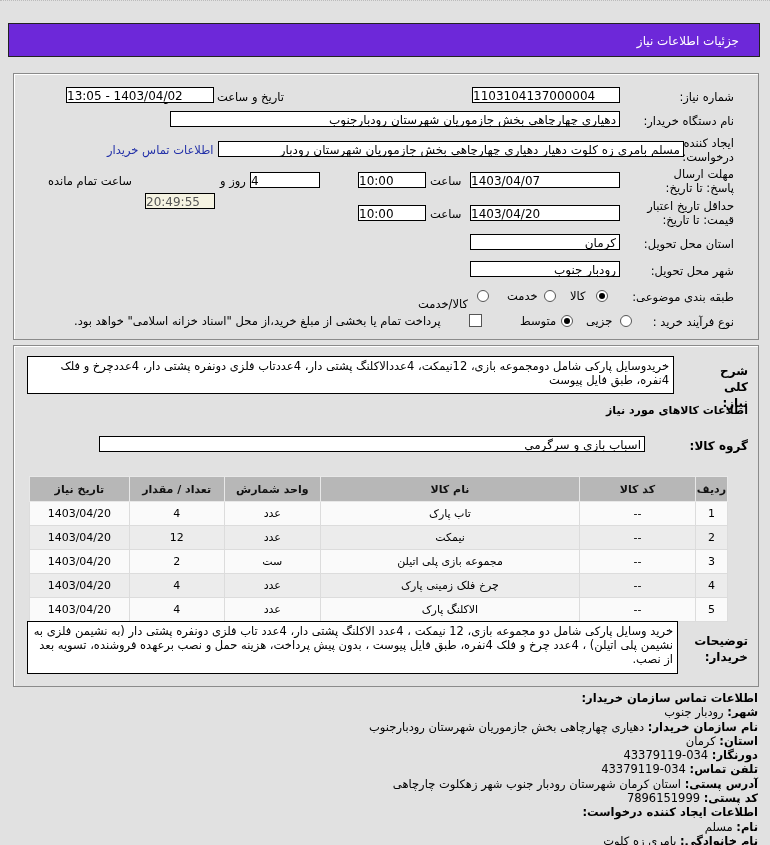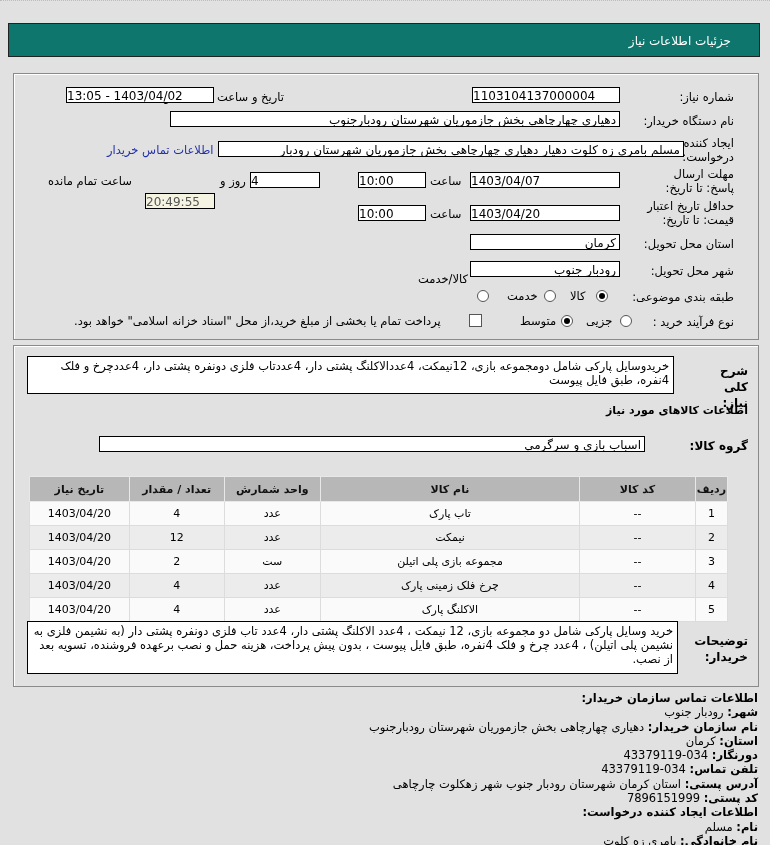--- a/index.html
+++ b/index.html
@@ -6,22 +6,22 @@
   body {
     width:770px; height:845px; overflow:hidden;
     background:#e1e1e1;
     font-family:"DejaVu Sans", sans-serif;
     font-size:11.5px; color:#000;
     direction:rtl; position:relative;
   }
   .topline { position:absolute; left:0; right:0; top:0; height:1px; border-top:1px dotted #bbb; }
   .title-bar {
     position:absolute; left:8px; top:23px; width:499px; right:10px; width:auto;
-    height:34px; background:#0f766e; border:1px solid #222;
-    color:#fff; font-size:12px; line-height:34px; padding-right:28px; box-sizing:border-box;
+    height:34px; background:#6d28d9; border:1px solid #222;
+    color:#fff; font-size:12px; line-height:34px; padding-right:20px; box-sizing:border-box;
   }
   .panel { position:absolute; border:1px solid #8a8a8a; box-shadow: inset 1px 1px 0 #fff; background:#e1e1e1; }
   .p1 { left:13px; top:73px; width:744px; height:265px; }
   .p2 { left:13px; top:345px; width:744px; height:340px; }
   .lbl { position:absolute; white-space:nowrap; font-size:11.5px; line-height:14px; }
   .box {
     position:absolute; background:#fff; border:1px solid #000; height:16px;
     line-height:16px; font-size:12px; text-align:left; white-space:nowrap; overflow:hidden; box-sizing:border-box;
   }
   .box.r { text-align:right; padding-right:3px; }
@@ -83,21 +83,21 @@
 
 <span class="lbl" style="right:36px;top:264px;">شهر محل تحویل:</span>
 <div class="box r" style="left:470px;top:261px;width:150px;">رودبار جنوب</div>
 
 <span class="lbl" style="right:36px;top:290px;">طبقه بندی موضوعی:</span>
 <span class="radio on" style="left:596px;top:290px;"></span>
 <span class="lbl" style="left:570px;top:289px;">کالا</span>
 <span class="radio" style="left:544px;top:290px;"></span>
 <span class="lbl" style="left:507px;top:289px;">خدمت</span>
 <span class="radio" style="left:477px;top:290px;"></span>
-<span class="lbl" style="left:418px;top:272px;">کالا/خدمت</span>
+<span class="lbl" style="left:418px;top:297px;">کالا/خدمت</span>
 
 <span class="lbl" style="right:36px;top:315px;">نوع فرآیند خرید :</span>
 <span class="radio" style="left:620px;top:315px;"></span>
 <span class="lbl" style="left:586px;top:314px;">جزیی</span>
 <span class="radio on" style="left:561px;top:315px;"></span>
 <span class="lbl" style="left:520px;top:314px;">متوسط</span>
 <span class="chk" style="left:469px;top:314px;"></span>
 <span class="lbl" style="left:74px;top:314px;">پرداخت تمام یا بخشی از مبلغ خرید،از محل "اسناد خزانه اسلامی" خواهد بود.</span>
 
 <div class="panel p2"></div>

